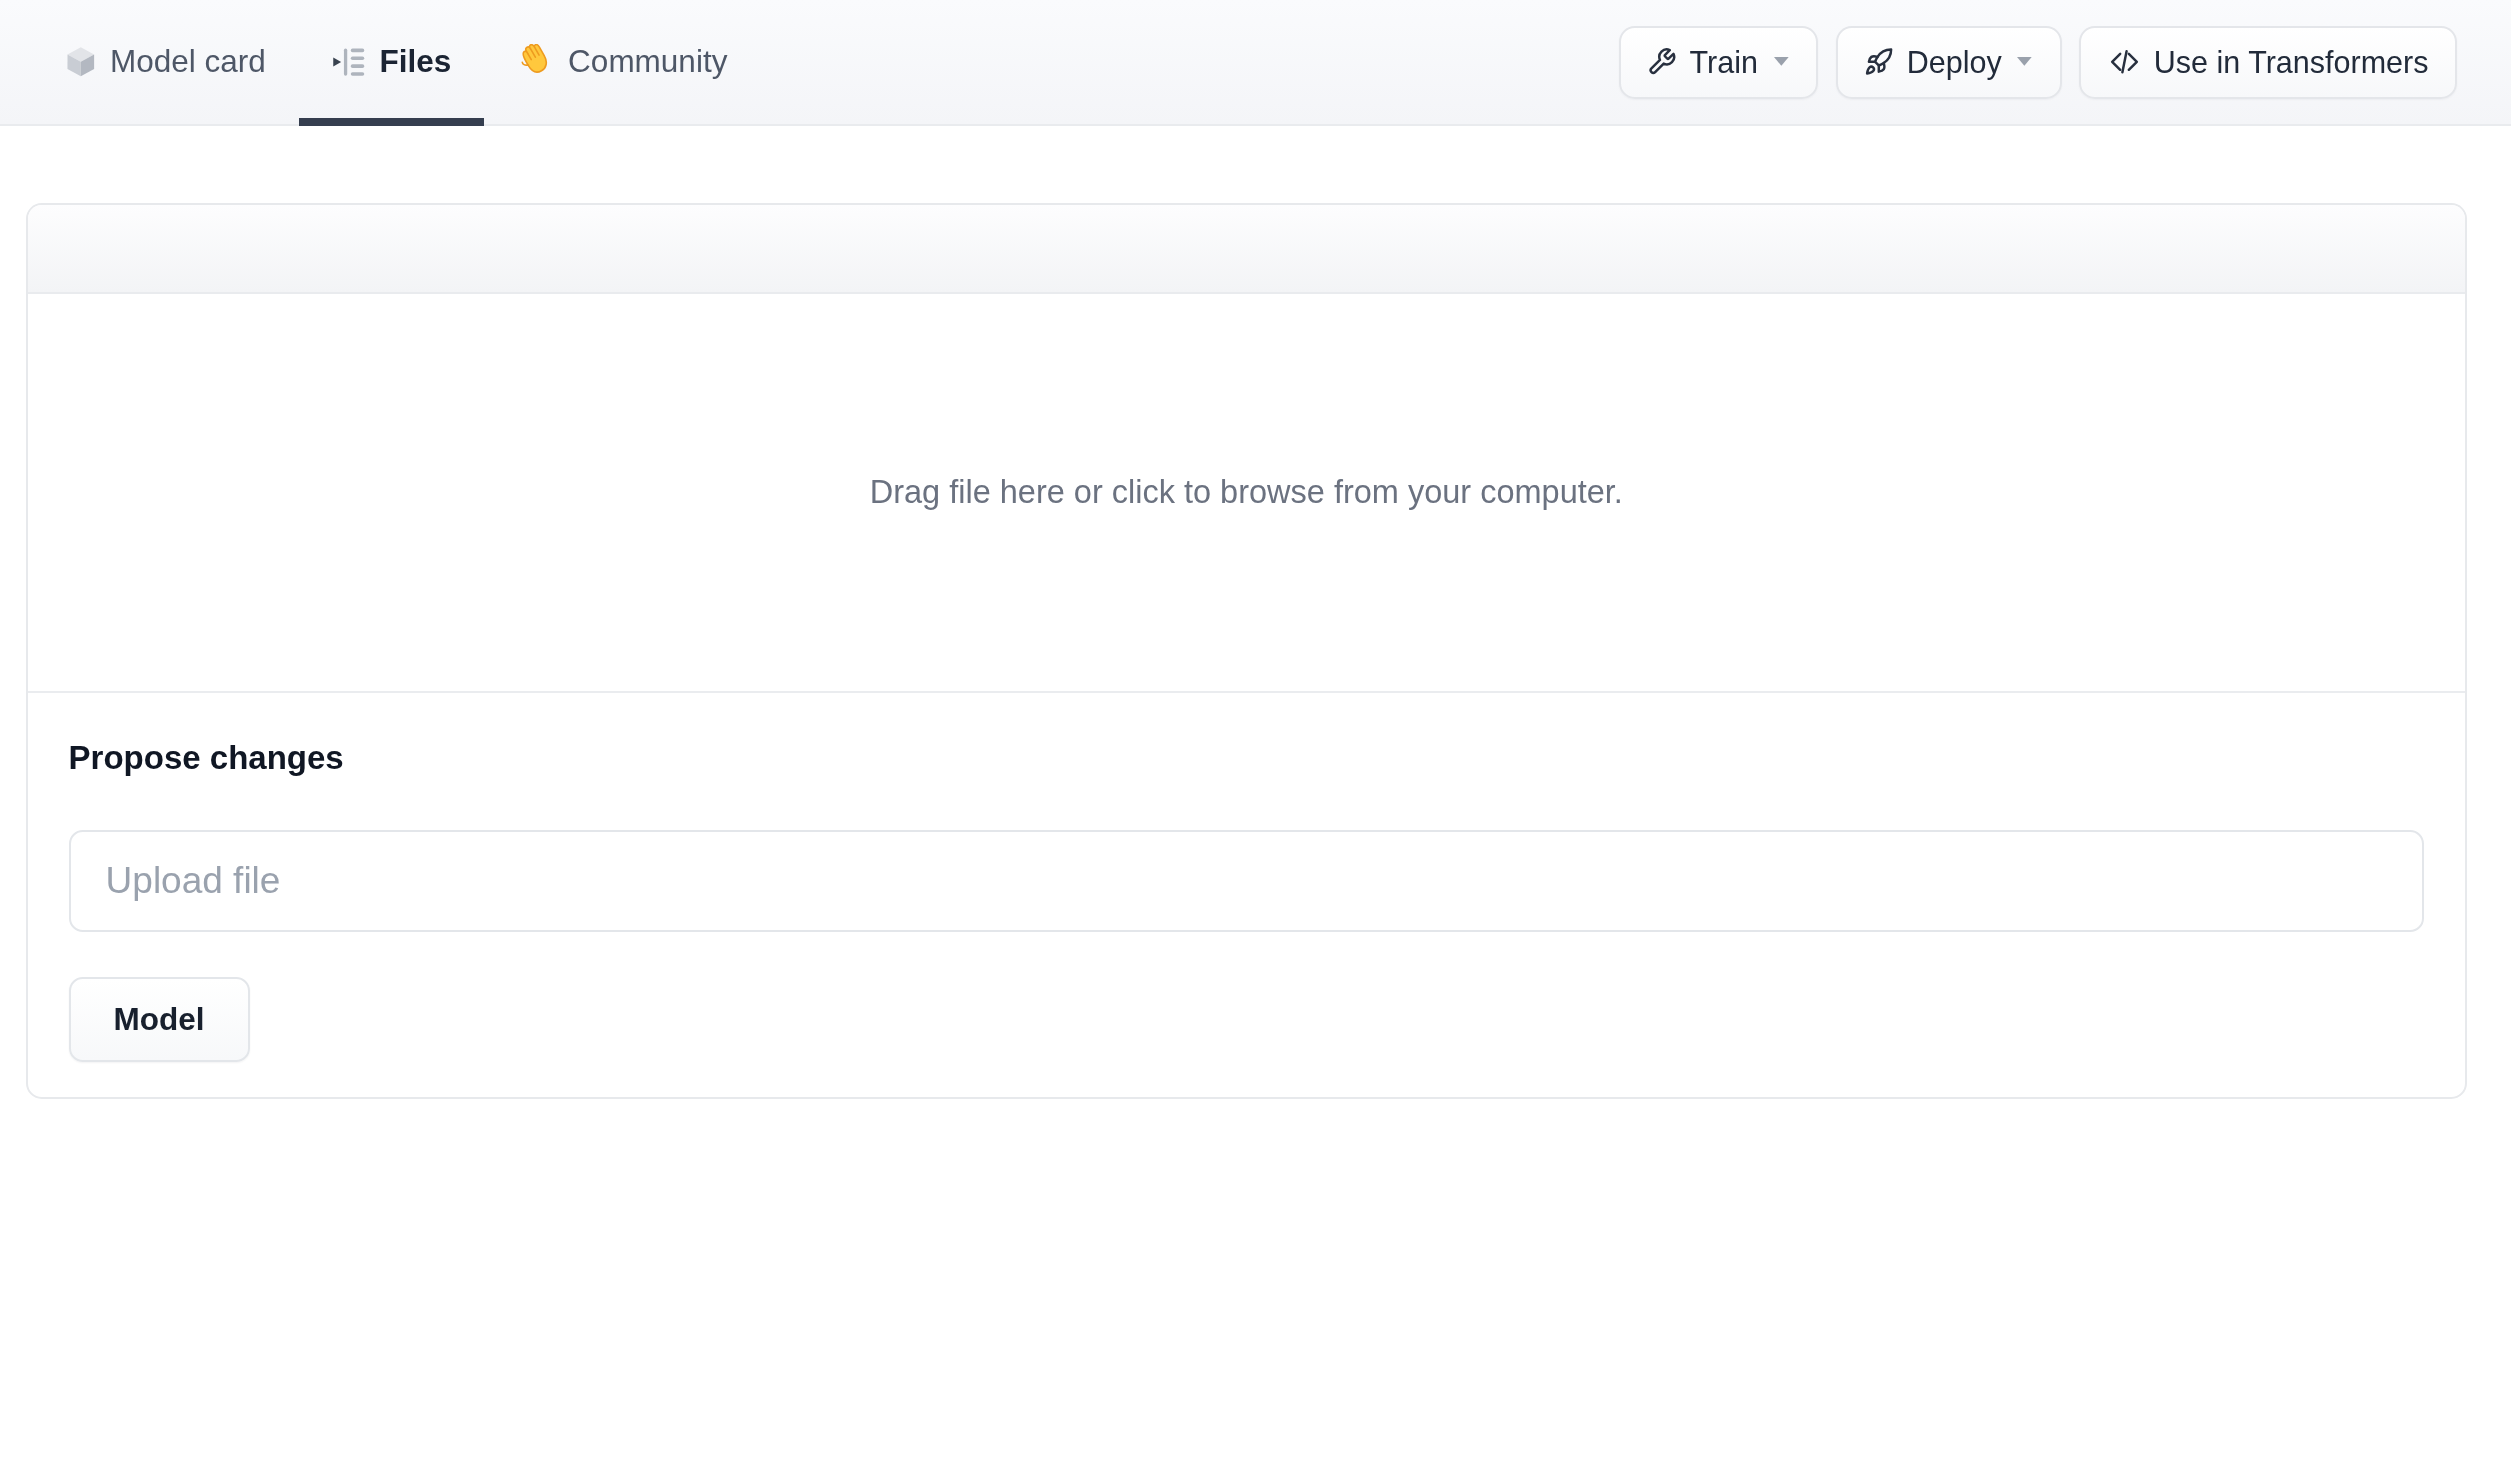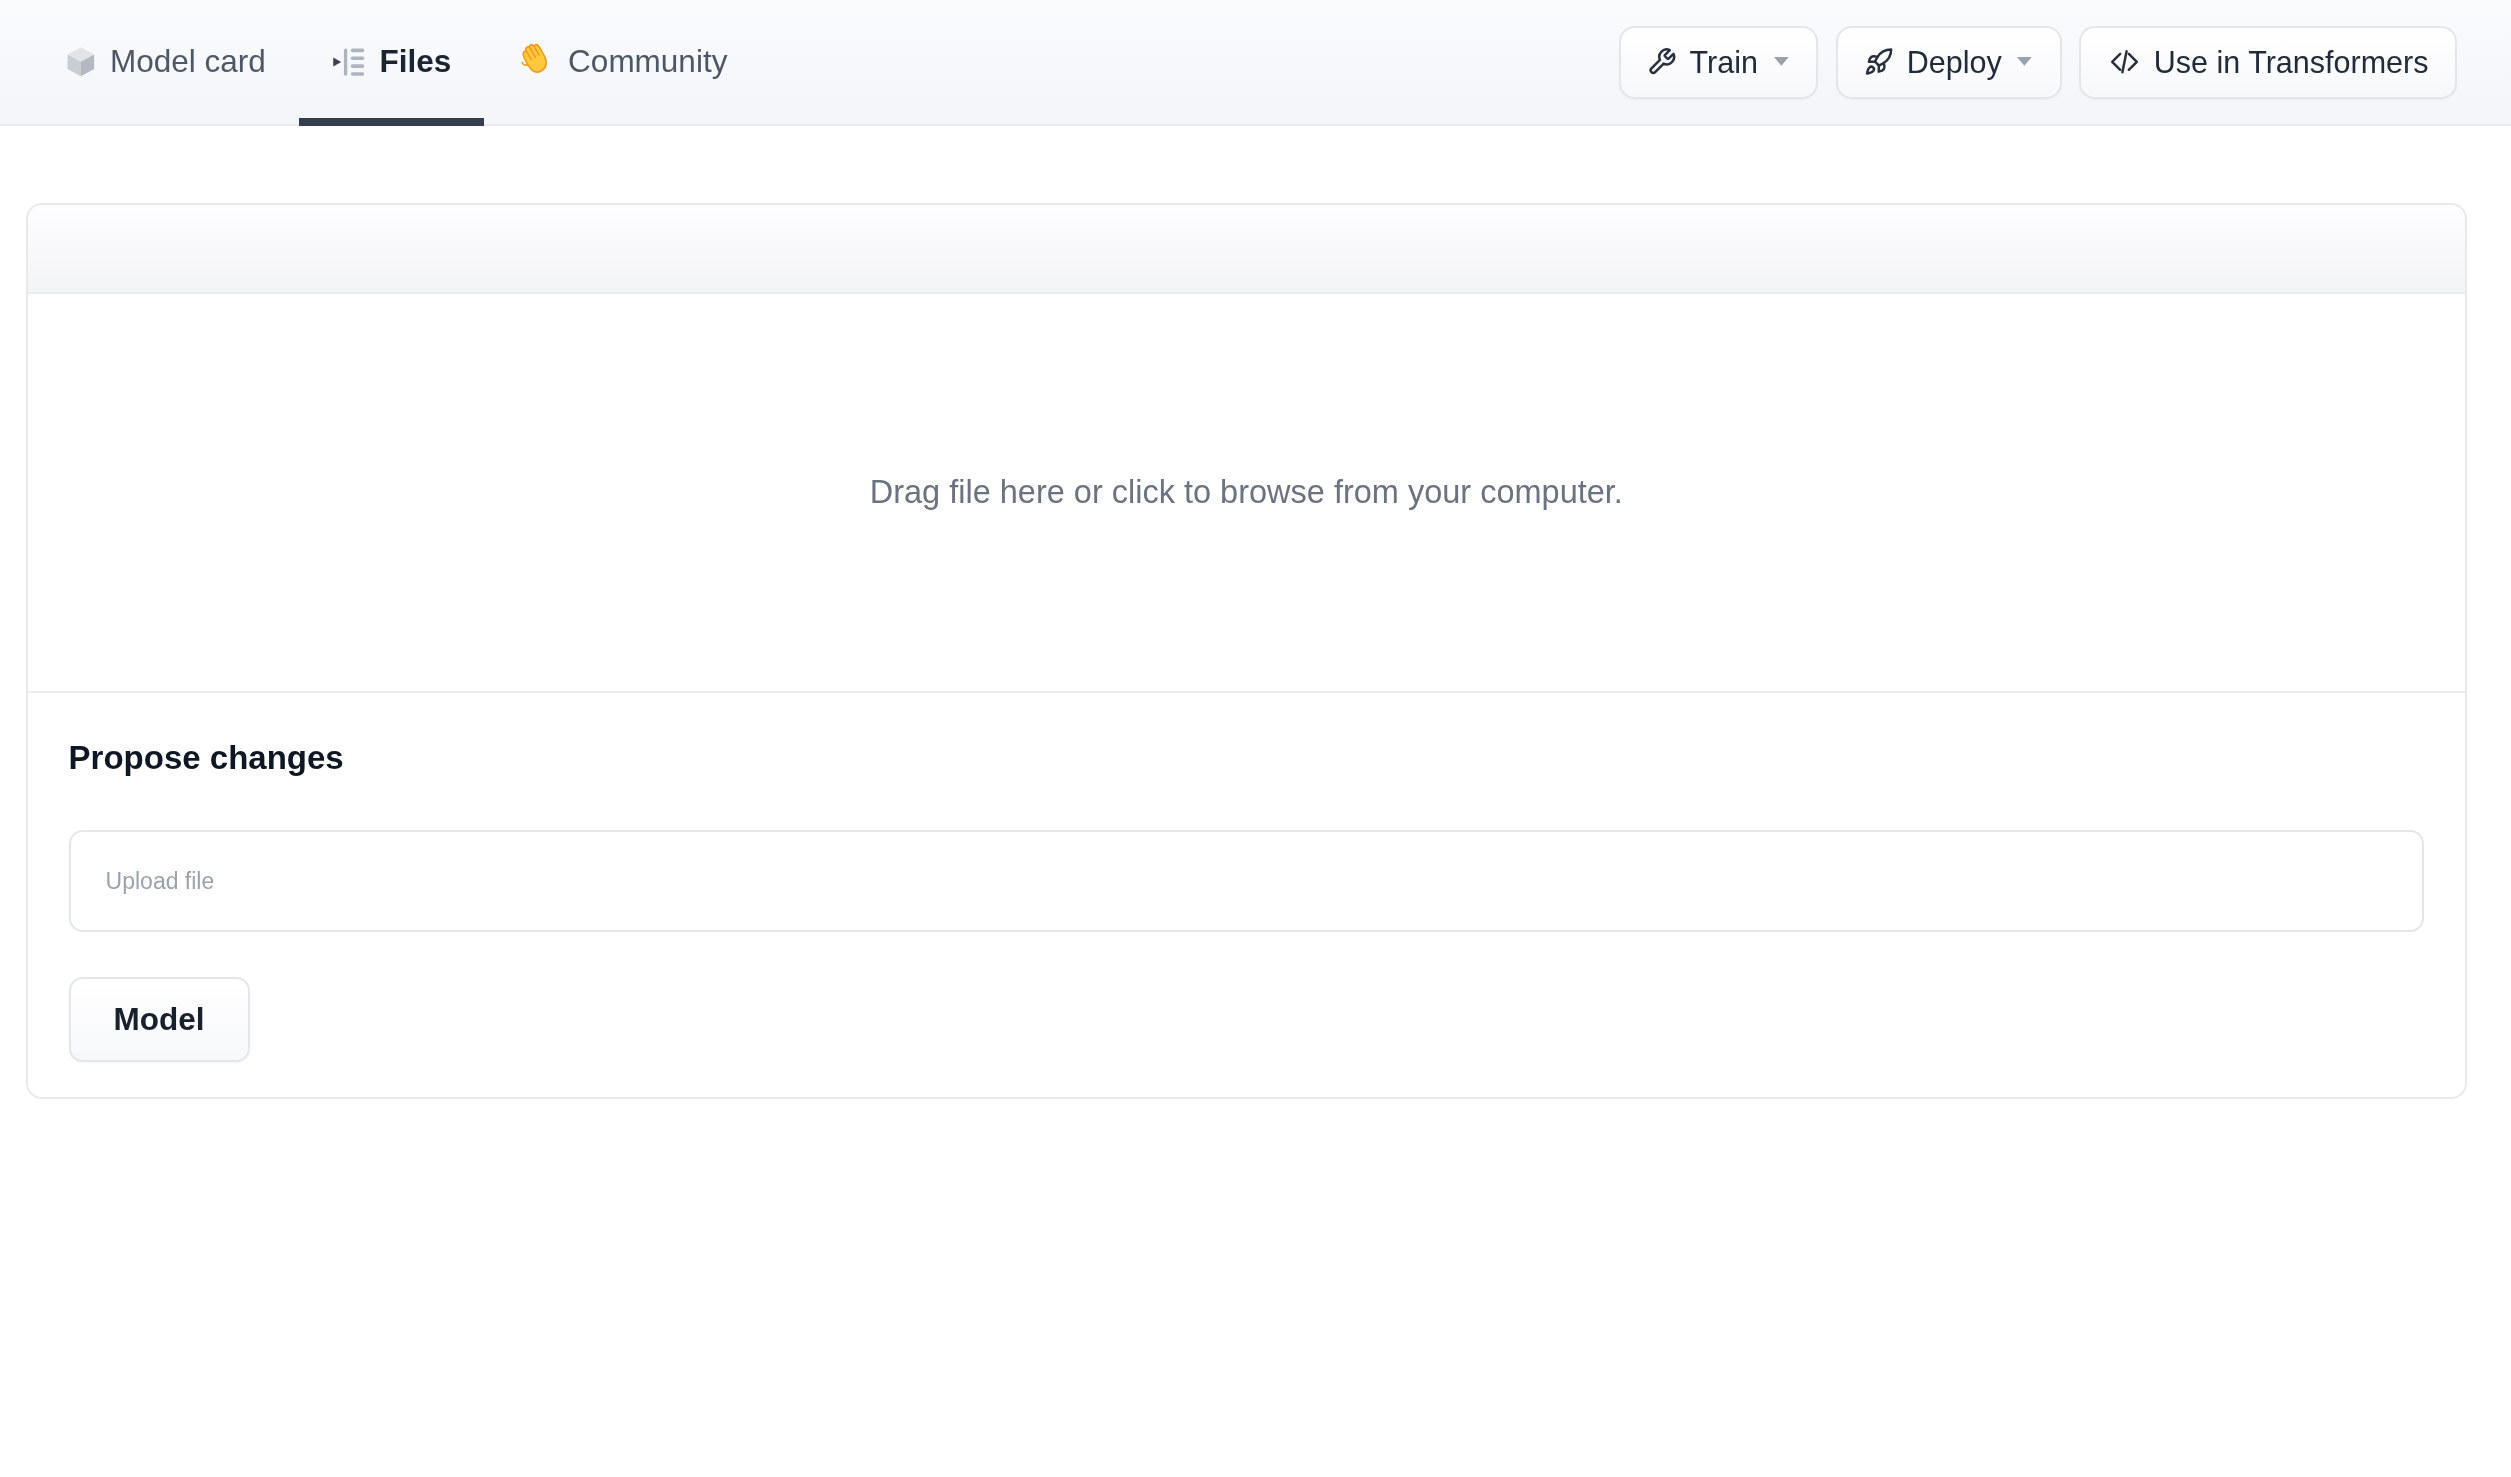--- a/index.html
+++ b/index.html
@@ -69,21 +69,21 @@
     height:397px;display:flex;align-items:center;justify-content:center;
     cursor:pointer;border-bottom:2px solid #eaecef;background:#fff;
   }
   .dropzone-text{font-size:32.5px;color:#6b7280;}
 
   .propose{padding:0 41px 35px;}
   .propose h3{margin:45px 0 0;font-size:33px;font-weight:700;color:#101724;line-height:39px;}
   .file-input{
     display:block;margin-top:53px;width:100%;box-sizing:border-box;height:102px;
     border:2px solid #e3e6ea;border-radius:13.8px;padding:0 35px;
-    font-family:inherit;font-size:23px;color:#7f1d1d;outline:none;background:#fff;
+    font-family:inherit;font-size:37px;color:#7f1d1d;outline:none;background:#fff;
   }
   .ta-wrap{position:relative;margin-top:43px;}
   .desc-ta{
     display:block;width:100%;box-sizing:border-box;height:165px;
     border:2px solid #e3e6ea;border-radius:13.8px;padding:23.6px 35px;
     font-family:inherit;font-size:32.5px;color:#14181f;outline:none;resize:none;background:#fff;
   }
   .file-input::placeholder,.desc-ta::placeholder{color:#9aa2ae;opacity:1;}
   .resize-handle{position:absolute;right:8.9px;bottom:8.9px;width:25.6px;height:25.6px;cursor:nwse-resize;display:flex;}
 

